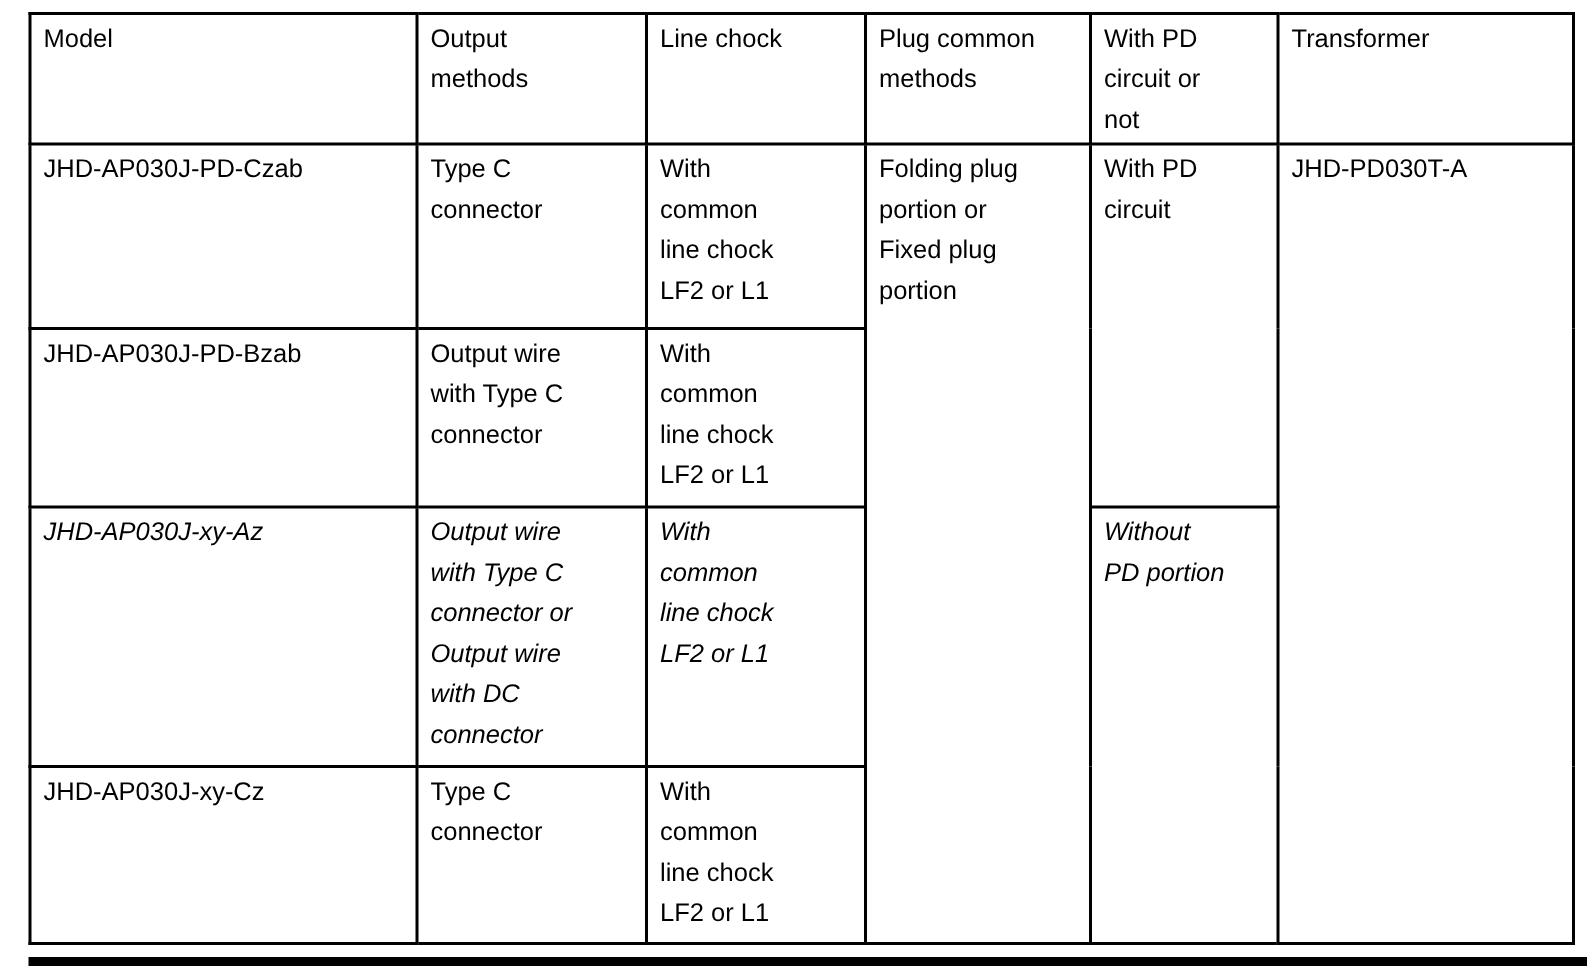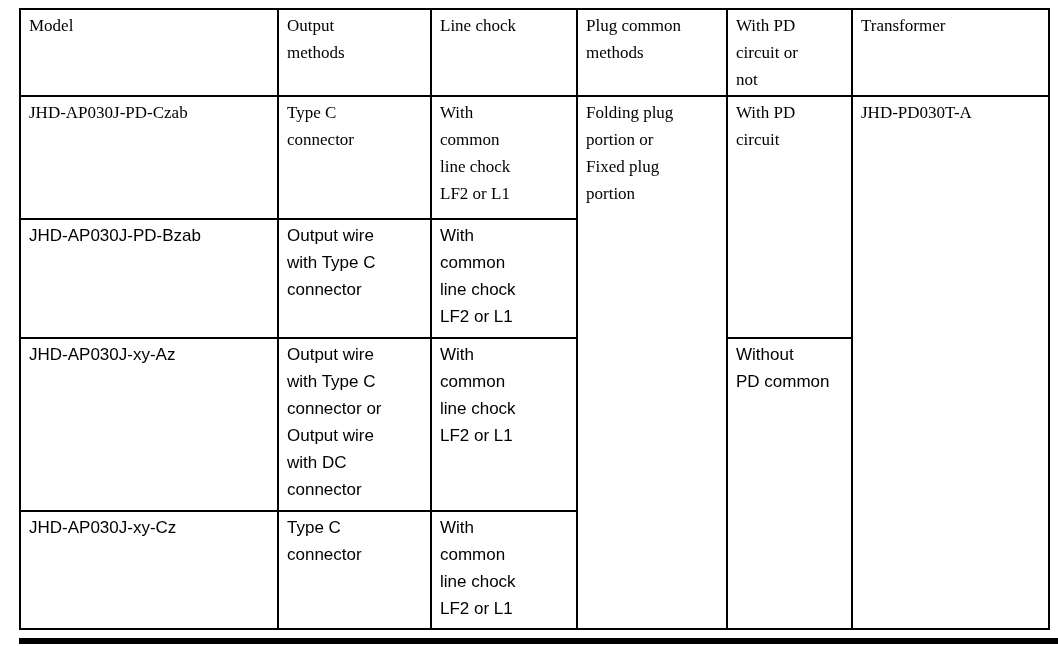--- a/index.html
+++ b/index.html
@@ -33,24 +33,24 @@
     font-weight: normal;
     white-space: pre-line;
     overflow: hidden;
   }
   col.c1 { width: 258px; }
   col.c2 { width: 153px; }
   col.c3 { width: 146px; }
   col.c4 { width: 150px; }
   col.c5 { width: 125px; }
   col.c6 { width: 197px; }
-  tr.r-head { height: 76px; font-family: Liberation Serif, serif; }
-  tr.r-0 { height: 123px; font-family: Liberation Serif, serif; }
+  tr.r-head { height: 76px; }
+  tr.r-0 { height: 123px; }
   tr.r-1 { height: 119px; }
-  tr.r-2 { height: 173px; }
+  tr.r-2 { height: 173px; font-style: italic; }
   tr.r-3 { height: 118px; }
   .bottom-rule {
     position: absolute;
     left: 19px;
     top: 638px;
     width: 1039px;
     height: 6px;
     background: #000000;
   }
 </style>
@@ -111,21 +111,21 @@
 with Type C
 connector or
 Output wire
 with DC
 connector</td>
       <td>With
 common
 line chock
 LF2 or L1</td>
       <td rowspan="2">Without
-PD common</td>
+PD portion</td>
     </tr>
     <tr class="r-3">
       <td>JHD-AP030J-xy-Cz</td>
       <td>Type C
 connector</td>
       <td>With
 common
 line chock
 LF2 or L1</td>
     </tr>

